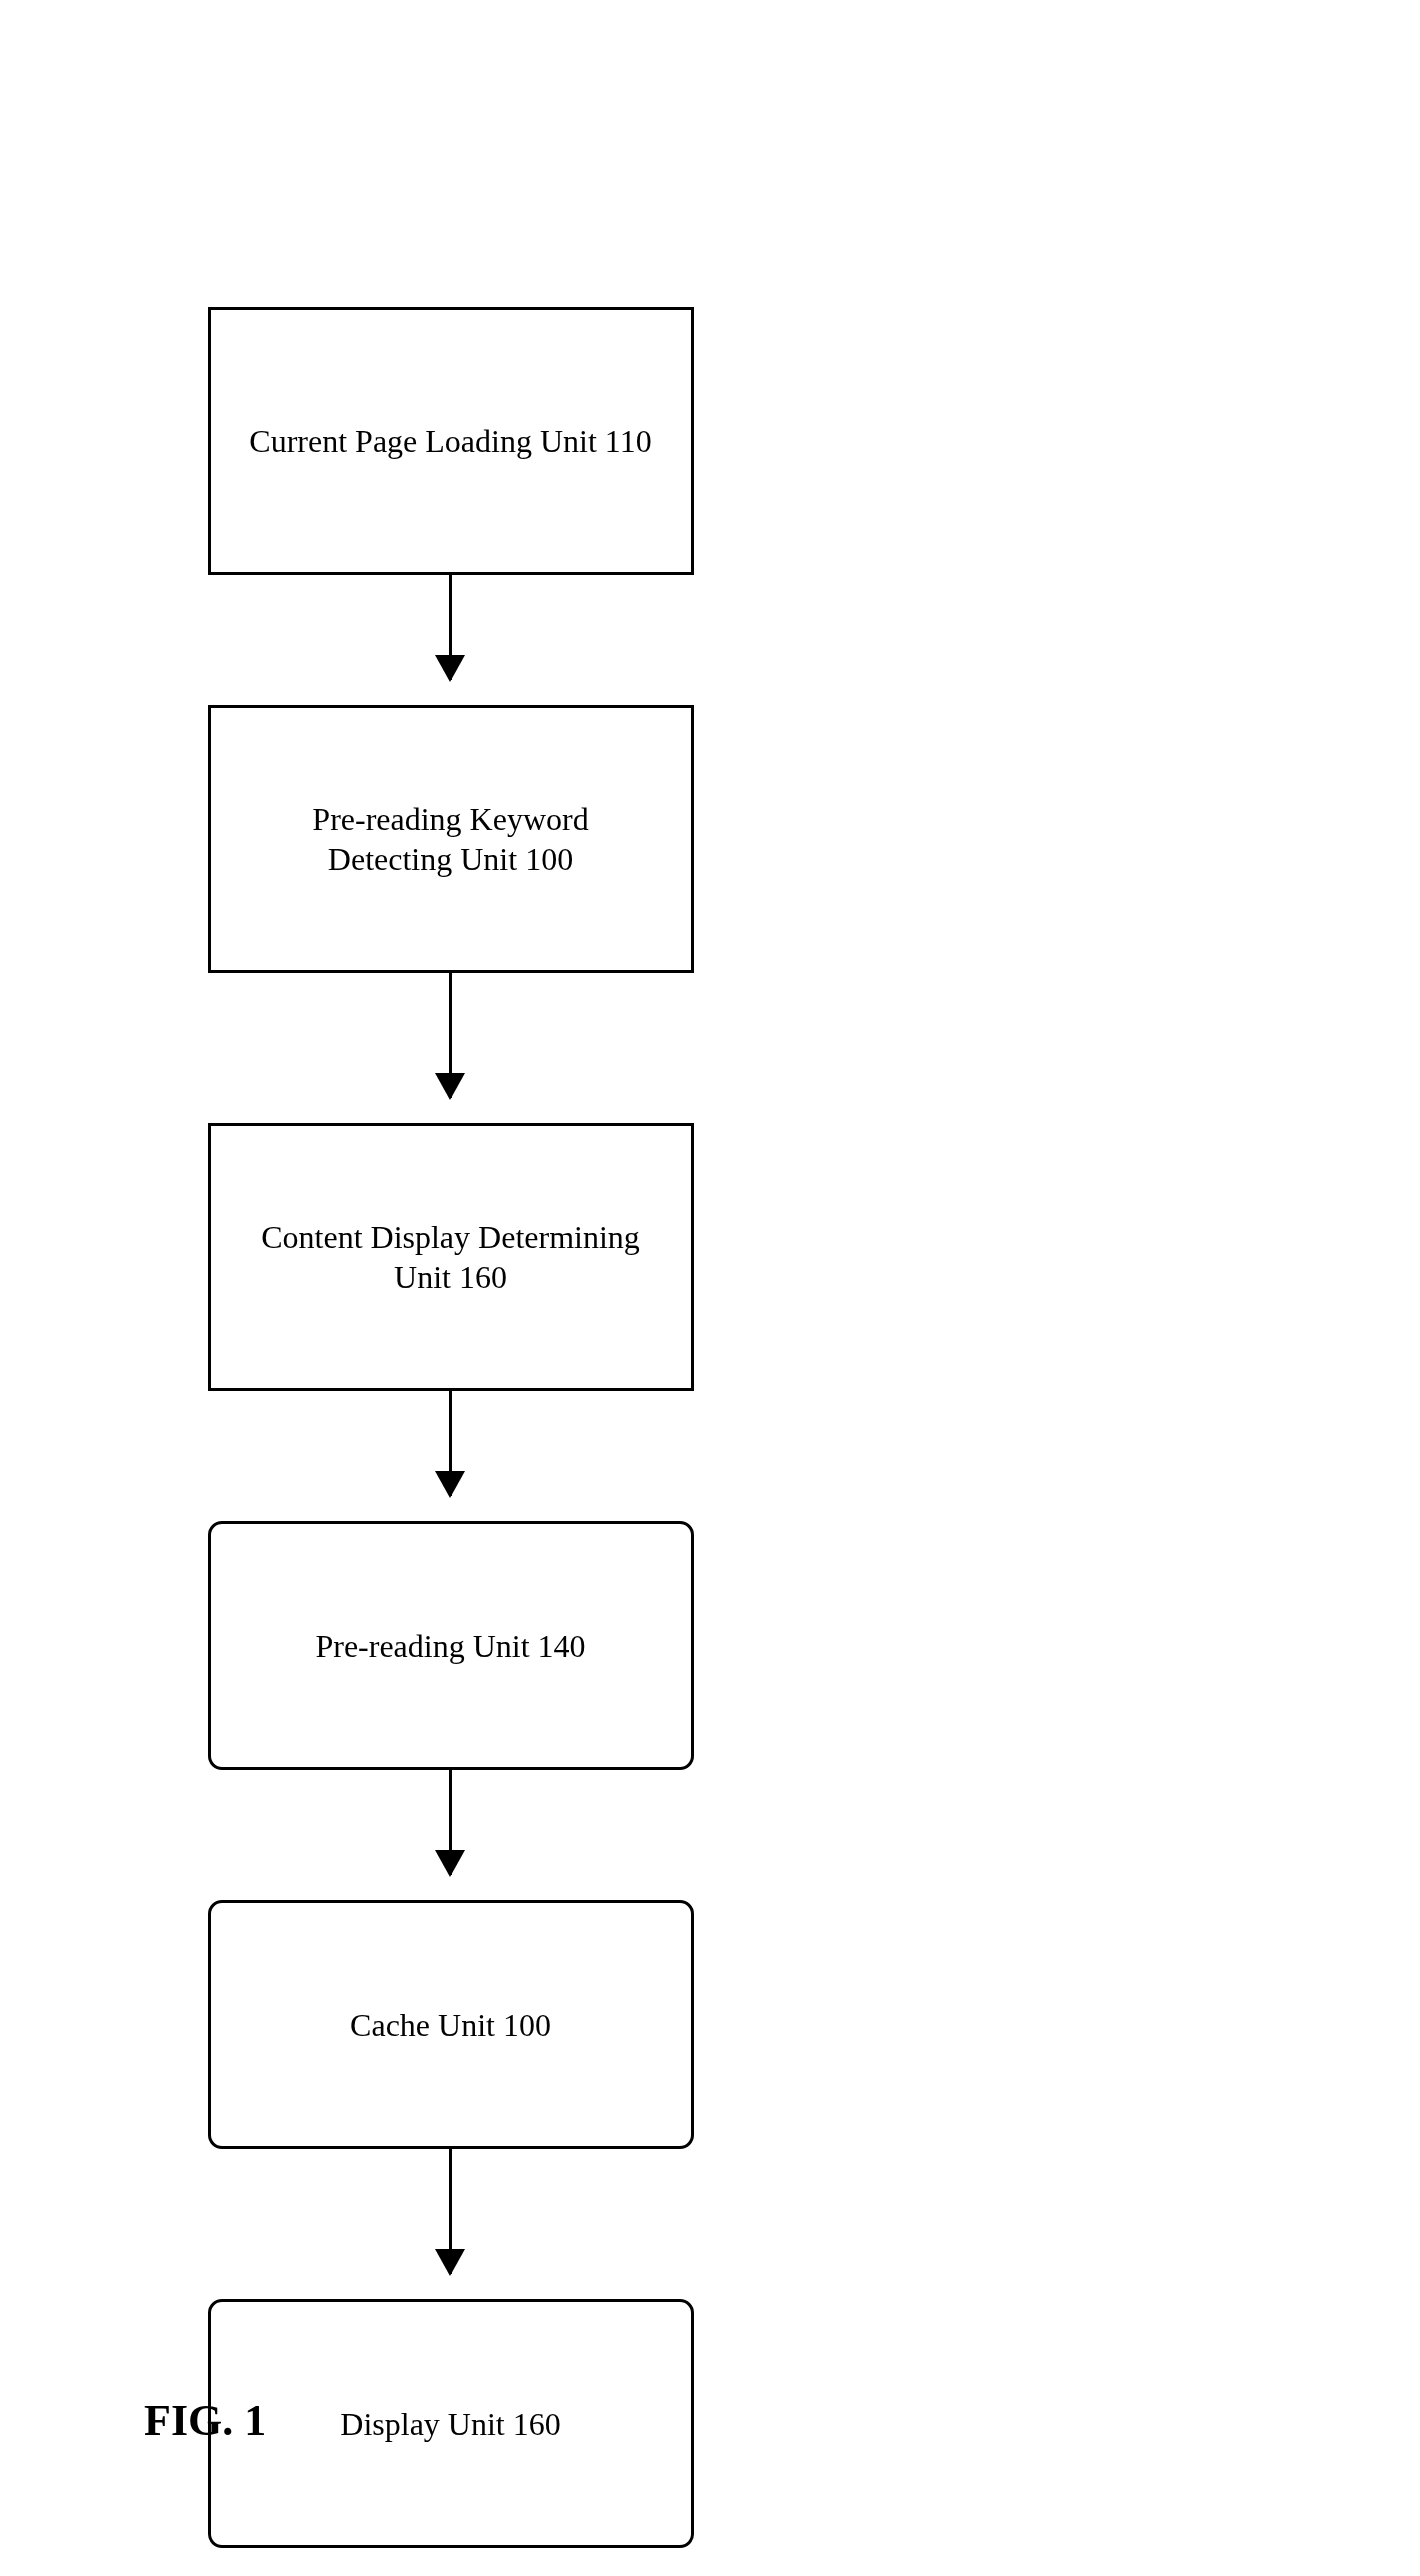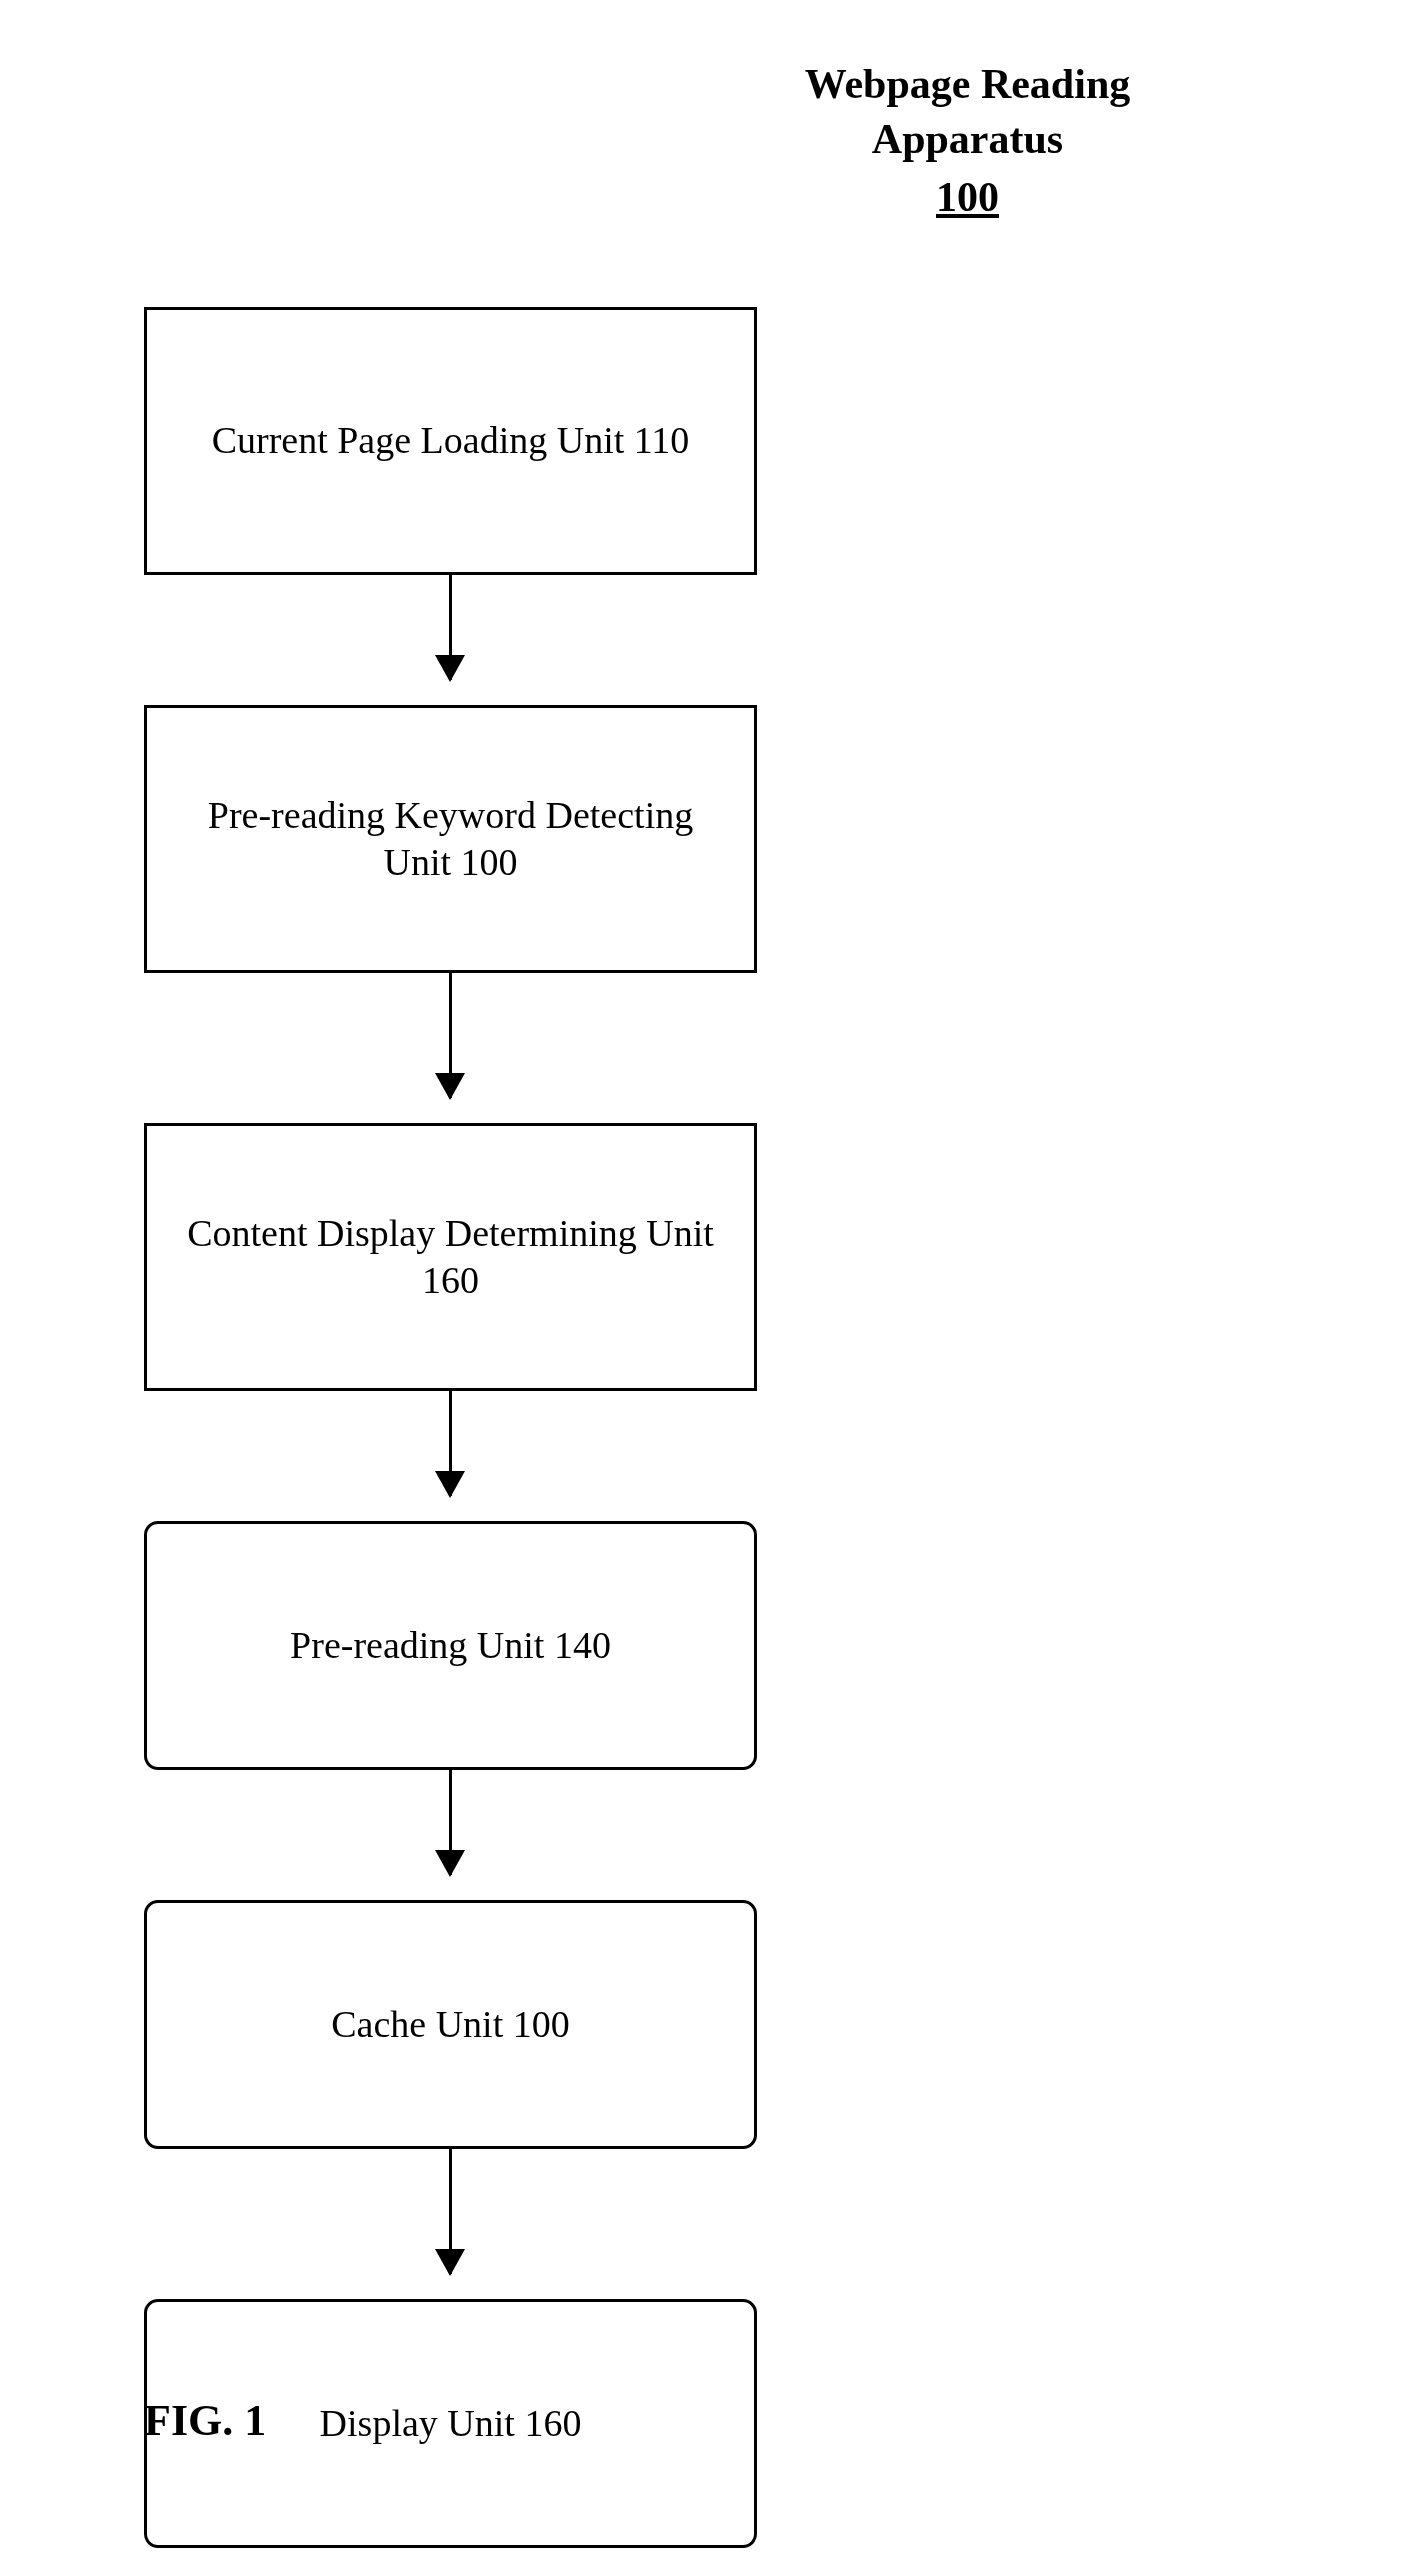--- a/index.html
+++ b/index.html
@@ -34,25 +34,25 @@
     position: absolute;
     top: 307px;
     left: 144px;
     width: 613px;
     display: flex;
     flex-direction: column;
     align-items: center;
   }
   .box {
     box-sizing: border-box;
-    width: 613px;
+    width: 486px;
     border: 3.8px solid #000;
     background: #fff;
     text-align: center;
-    font-size: 38px;
+    font-size: 32px;
     line-height: 1.25;
     display: flex;
     align-items: center;
     justify-content: center;
     padding: 19px 38px;
   }
   .box.h280 { height: 268px; }
   .box.h260 { height: 249px; border-radius: 14px; }
   .arrow {
     position: relative;
@@ -81,25 +81,20 @@
     text-align: left;
     font-size: 44px;
     font-weight: bold;
   }
 </style>
 </head>
 <body>
 
 <div class="page">
 
-  <div class="title-block">
-    <div>Webpage Reading</div>
-    <div>Apparatus</div>
-    <div class="title-number">100</div>
-  </div>
 
   <div class="flow">
 
     <div class="box h280">
       <span>Current Page Loading Unit 110</span>
     </div>
     <div class="arrow h130"></div>
 
     <div class="box h280">
       <span>Pre-reading Keyword Detecting Unit 100</span>

